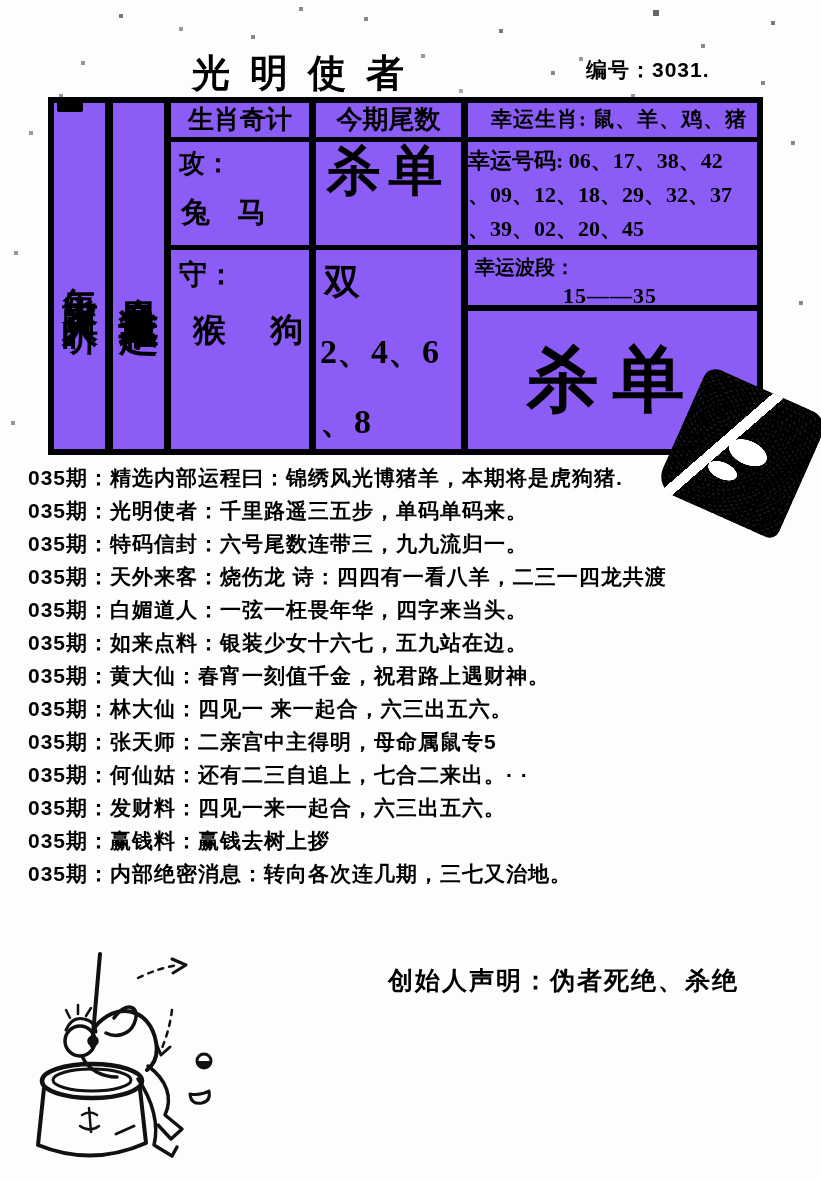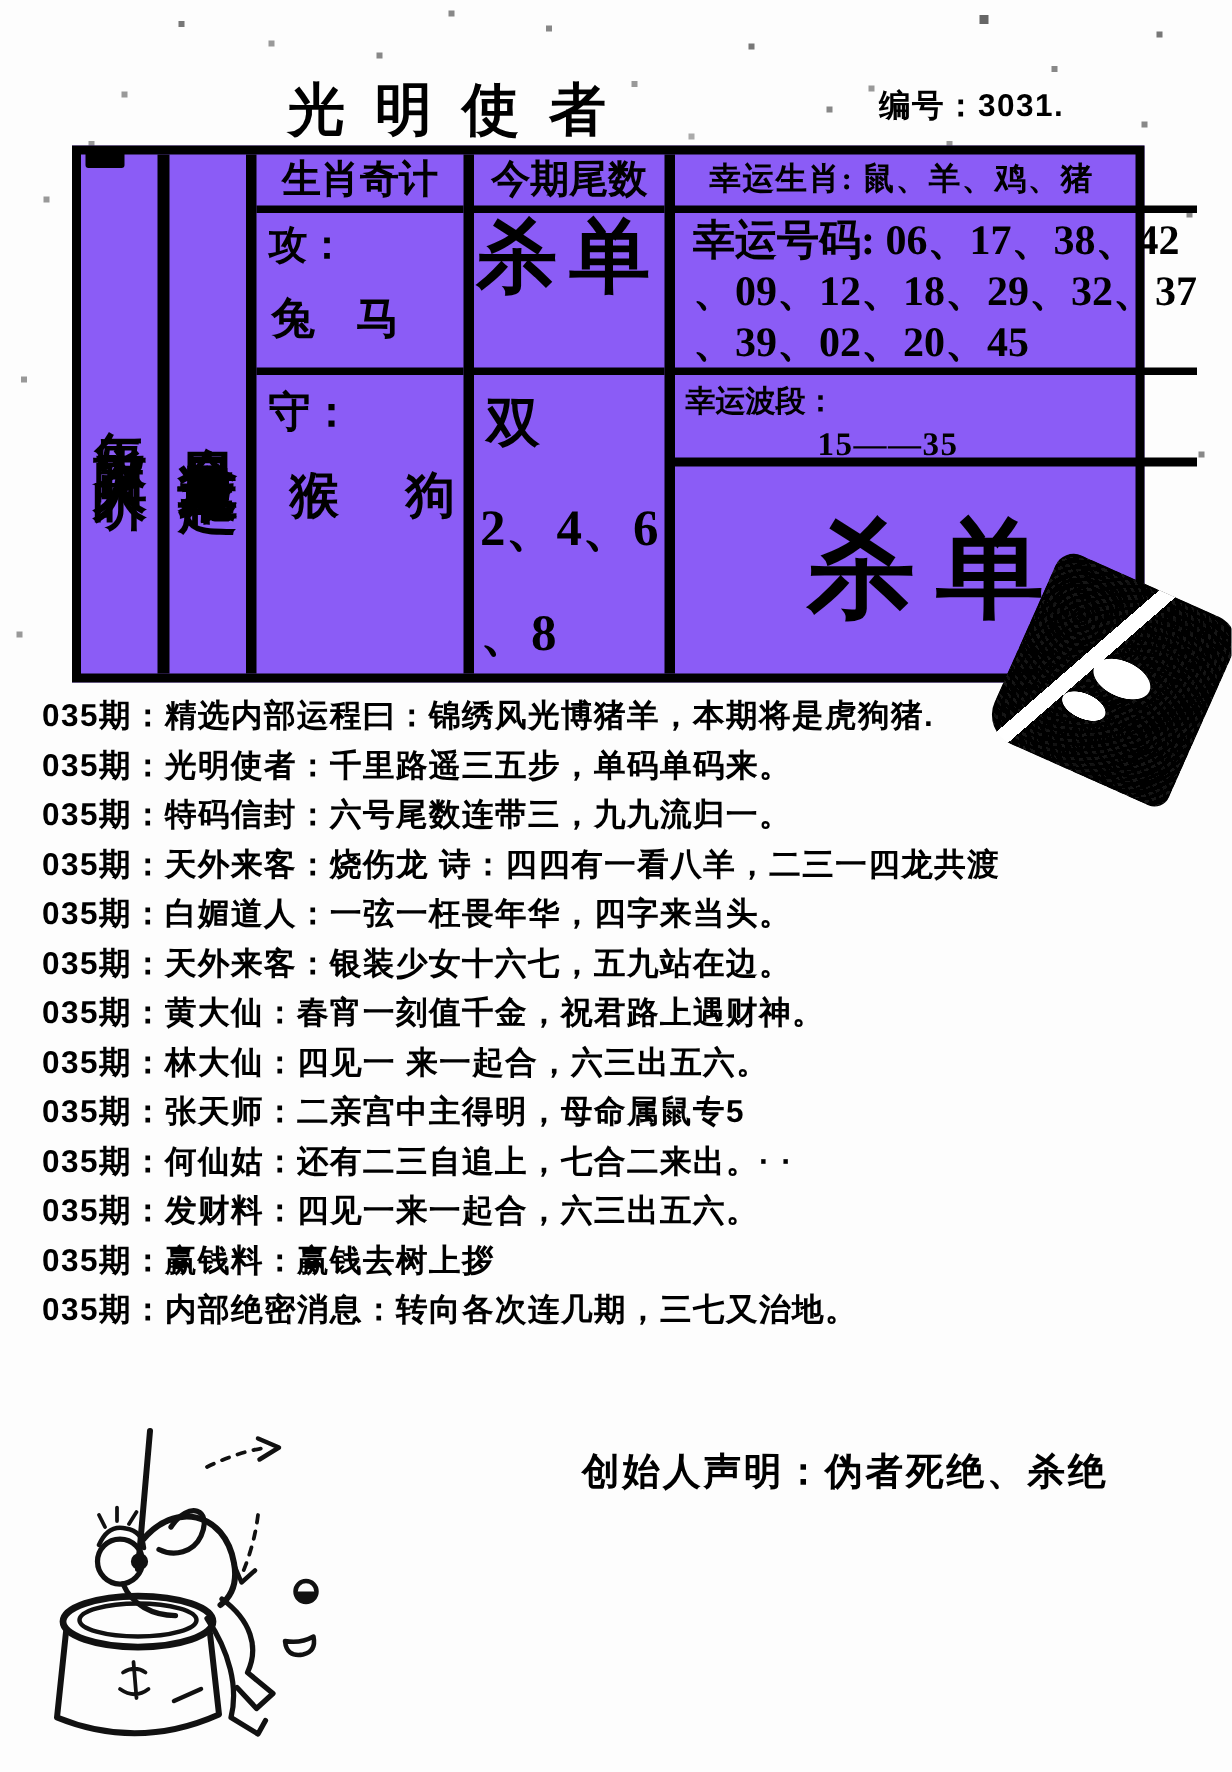--- a/index.html
+++ b/index.html
@@ -65,21 +65,21 @@
   .attack .lbl{font-size:26px;font-weight:bold;margin:4px 0 0 8px;}
   .attack .animals{font-size:29px;font-weight:bold;margin:12px 0 0 10px;letter-spacing:10px;}
   .defend .lbl{font-size:28px;font-weight:bold;margin:6px 0 0 8px;}
   .defend .row{font-size:33px;font-weight:bold;margin:14px 0 0 22px;letter-spacing:18px;white-space:nowrap;}
   .kill-mid{display:flex;justify-content:center;align-items:flex-start;
     font-size:54px;font-weight:bold;letter-spacing:8px;line-height:1.0;padding-top:2px;}
   .parity .p1{font-size:36px;font-weight:bold;margin:8px 0 0 8px;}
   .parity .p2{font-size:34px;font-weight:bold;margin:22px 4px 0 4px;white-space:nowrap;}
   .parity .p3{font-size:34px;font-weight:bold;margin:24px 0 0 4px;}
   .lucky-zodiac{font-size:21px;text-align:left;padding-left:23px;letter-spacing:1px;}
-  .lucky-numbers{font-size:28px;font-weight:bold;line-height:34px;padding:2px 0 0 12px;white-space:nowrap;}
+  .lucky-numbers{font-size:22px;font-weight:bold;line-height:34px;padding:2px 0 0 0;white-space:nowrap;}
   .wave{height:61px;border-bottom:6px solid #000;}
   .wave .lbl{font-size:20px;font-weight:bold;margin:4px 0 0 7px;}
   .wave .range{font-size:22px;font-weight:bold;margin:2px 0 0 95px;letter-spacing:1px;}
   .kill-big{flex:1;display:flex;align-items:center;justify-content:center;
     font-size:72px;font-weight:bold;letter-spacing:14px;line-height:1;}
 
   .scan-artifact{
     position:absolute;left:57px;top:101px;width:26px;height:11px;background:#000;border-radius:2px;
   }
 
@@ -169,21 +169,21 @@
 <div class="scan-artifact"></div>
 
 <div class="stamp"></div>
 
 <div class="tips">
   <div class="tip-line">035期：精选内部运程曰：锦绣风光博猪羊，本期将是虎狗猪.</div>
   <div class="tip-line">035期：光明使者：千里路遥三五步，单码单码来。</div>
   <div class="tip-line">035期：特码信封：六号尾数连带三，九九流归一。</div>
   <div class="tip-line">035期：天外来客：烧伤龙 诗：四四有一看八羊，二三一四龙共渡</div>
   <div class="tip-line">035期：白媚道人：一弦一枉畏年华，四字来当头。</div>
-  <div class="tip-line">035期：天外来客：银装少女十六七，五九站在边。</div>
+  <div class="tip-line">035期：如来点料：银装少女十六七，五九站在边。</div>
   <div class="tip-line">035期：黄大仙：春宵一刻值千金，祝君路上遇财神。</div>
   <div class="tip-line">035期：林大仙：四见一 来一起合，六三出五六。</div>
   <div class="tip-line">035期：张天师：二亲宫中主得明，母命属鼠专5</div>
   <div class="tip-line">035期：何仙姑：还有二三自追上，七合二来出。· ·</div>
   <div class="tip-line">035期：发财料：四见一来一起合，六三出五六。</div>
   <div class="tip-line">035期：赢钱料：赢钱去树上拶</div>
   <div class="tip-line">035期：内部绝密消息：转向各次连几期，三七又治地。</div>
 </div>
 
 <div class="declaration">创始人声明：伪者死绝、杀绝</div>

